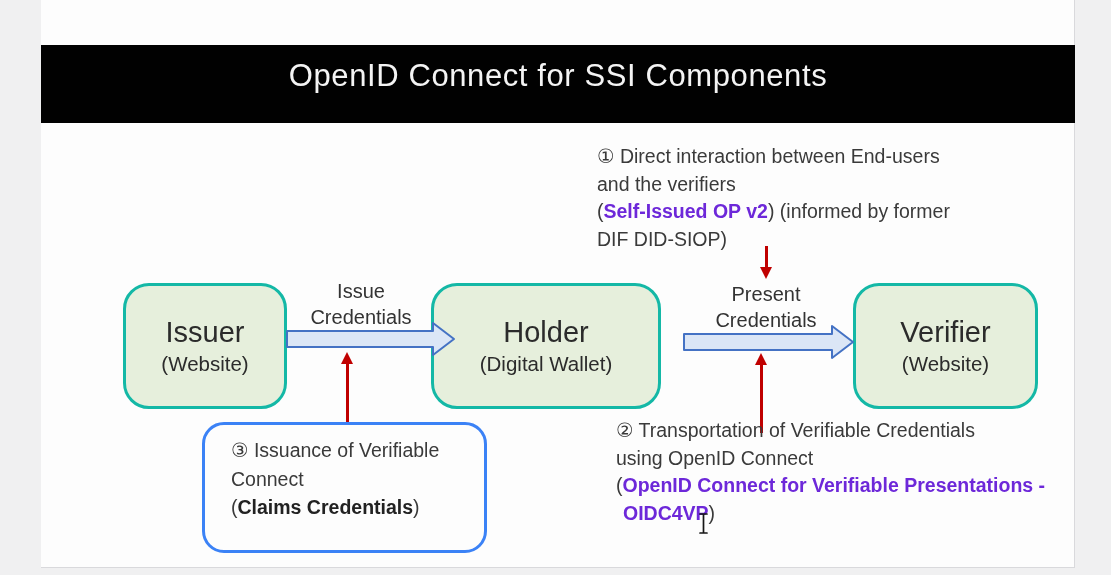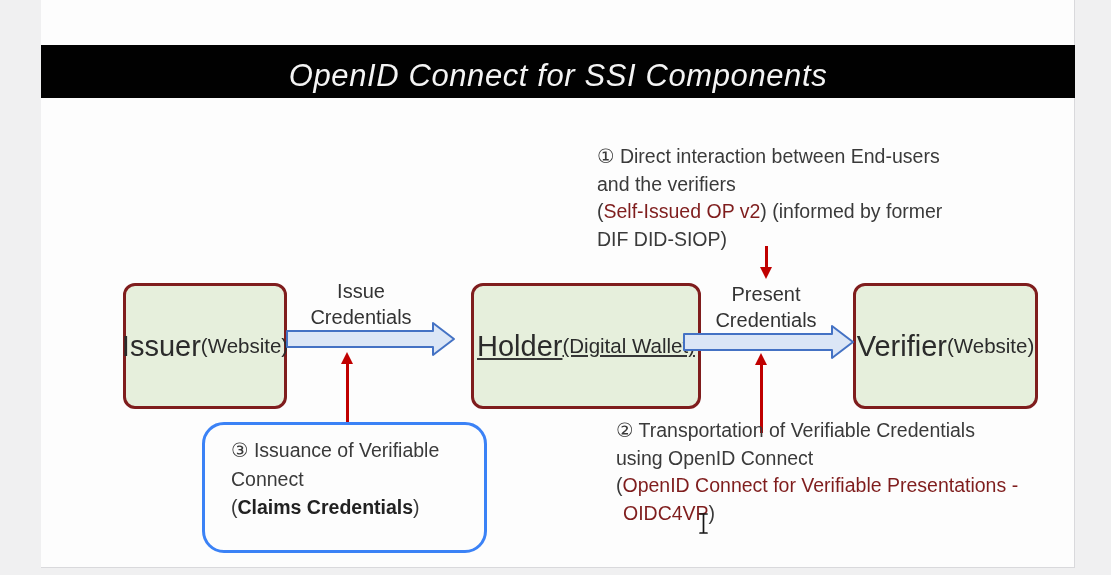--- a/index.html
+++ b/index.html
@@ -3,39 +3,39 @@
 <meta charset="utf-8">
 <style>
   * { margin:0; padding:0; box-sizing:border-box; }
   html,body { width:1111px; height:575px; overflow:hidden; }
   body { background:#f0f0f1; font-family:"Liberation Sans","DejaVu Sans",sans-serif; color:#363636; }
   #page { position:relative; width:1111px; height:575px; }
 
   .slide { position:absolute; left:41px; top:0; width:1034px; height:568px;
            background:#fdfdfd; border-right:1px solid #d9d9dc; border-bottom:1px solid #d9d9dc; }
 
-  .title-bar { position:absolute; left:41px; top:45px; width:1034px; height:53px; background:#010101;font-style:italic; }
+  .title-bar { position:absolute; left:41px; top:45px; width:1034px; height:78px; background:#010101; }
   .title-bar .title { width:100%; line-height:62px; text-align:center; color:#f4f4f4;
                       font-size:31px; font-weight:300; letter-spacing:0.6px; white-space:nowrap; }
 
   .note { position:absolute; font-size:19.5px; line-height:27.5px; color:#3a3a3a; }
   .note .nline { white-space:nowrap; }
-  .note b { font-weight:400; color:#7f1d1d;text-align:center; }
+  .note b { font-weight:700; color:#6d28d9;text-align:center; }
 
   .note1 { left:597px; top:143px; }
   .note2 { left:616px; top:417px; }
   .note2 .indent { padding-left:7px; }
 
   .entity { position:absolute; top:283px; height:126px; background:#e6efdc;
-            border:3px solid #7f1d1d; border-radius:12px;
-            display:flex; flex-direction:row; align-items:center; justify-content:center; }
+            border:3px solid #14b8a6; border-radius:26px;
+            display:flex; flex-direction:column; align-items:center; justify-content:center; }
   .entity .ename { font-size:29px; line-height:36px; color:#2b2b2b; white-space:nowrap; }
   .entity .esub  { font-size:20.5px; line-height:28px; color:#2b2b2b; white-space:nowrap; }
   .entity.issuer   { left:123px; width:164px; }
-  .entity.holder   { left:471px; width:230px;text-decoration:underline; }
+  .entity.holder   { left:431px; width:230px; }
   .entity.verifier { left:853px; width:185px; }
 
   .flow-label { position:absolute; width:132px; text-align:center; font-size:20px;
                 line-height:26px; color:#333; }
   .flow-label.f1 { left:295px; top:278px; }
   .flow-label.f2 { left:700px; top:281px; }
 
   .block-arrow { position:absolute; }
   .block-arrow.a1 { left:286px; top:321px; }
   .block-arrow.a2 { left:683px; top:324px; }

